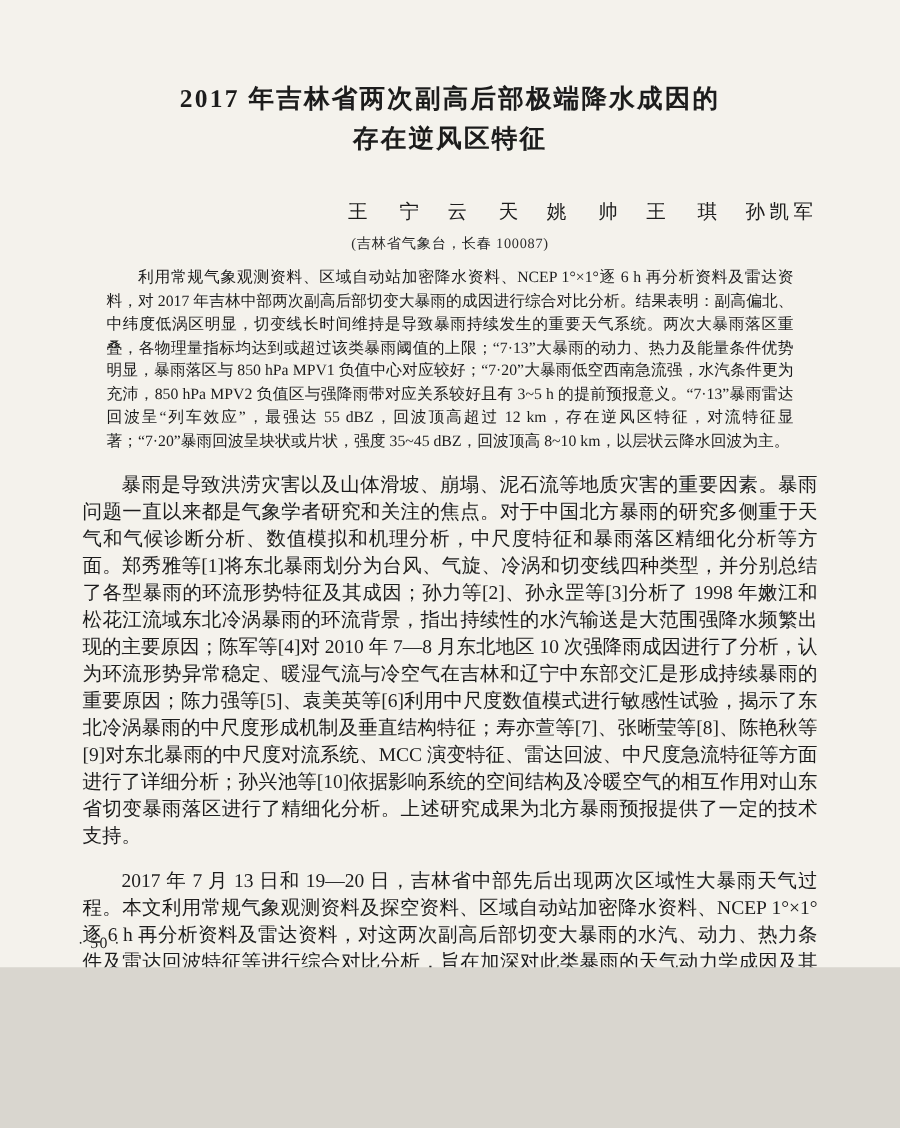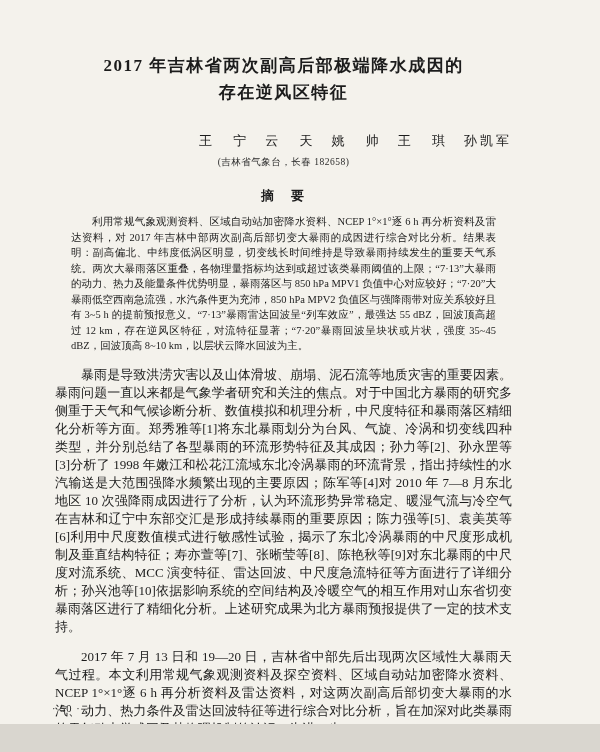--- a/index.html
+++ b/index.html
@@ -4,26 +4,26 @@
 <style>
   html, body {
     margin: 0;
     padding: 0;
     background: #d9d6cf;
     font-family: "Liberation Serif", "DejaVu Serif", serif;
   }
   .page {
     position: relative;
     width: 600px;
-    height: 724px;
+    height: 645px;
     margin: 0 auto;
     background: #f4f2ec;
     color: #1c1c1c;
     box-sizing: border-box;
-    padding: 52px 88px 0 55px;
+    padding: 52px 55px 0 55px;
     overflow: hidden;
   }
   .title {
     text-align: center;
     font-weight: bold;
     font-size: 17px;
     line-height: 27px;
     letter-spacing: 1.5px;
     margin: 0;
   }
@@ -94,23 +94,22 @@
 
 <div class="page">
 
   <h1 class="title">
     <div>2017 年吉林省两次副高后部极端降水成因的</div>
     <div>存在逆风区特征</div>
   </h1>
 
   <div class="authors">王 宁　云 天　姚 帅　王 琪　孙凯军</div>
 
-  <div class="affiliation">(吉林省气象台，长春 182658)</div>
+  <div class="affiliation">(吉林省气象台，长春 100087)</div>
 
-  <div class="abstract-heading">摘　要</div>
 
   <div class="abstract-body">
     <p>利用常规气象观测资料、区域自动站加密降水资料、NCEP 1°×1°逐 6 h 再分析资料及雷达资料，对 2017 年吉林中部两次副高后部切变大暴雨的成因进行综合对比分析。结果表明：副高偏北、中纬度低涡区明显，切变线长时间维持是导致暴雨持续发生的重要天气系统。两次大暴雨落区重叠，各物理量指标均达到或超过该类暴雨阈值的上限；“7·13”大暴雨的动力、热力及能量条件优势明显，暴雨落区与 850 hPa MPV1 负值中心对应较好；“7·20”大暴雨低空西南急流强，水汽条件更为充沛，850 hPa MPV2 负值区与强降雨带对应关系较好且有 3~5 h 的提前预报意义。“7·13”暴雨雷达回波呈“列车效应”，最强达 55 dBZ，回波顶高超过 12 km，存在逆风区特征，对流特征显著；“7·20”暴雨回波呈块状或片状，强度 35~45 dBZ，回波顶高 8~10 km，以层状云降水回波为主。</p>
   </div>
 
 
 
   <p class="body-para">暴雨是导致洪涝灾害以及山体滑坡、崩塌、泥石流等地质灾害的重要因素。暴雨问题一直以来都是气象学者研究和关注的焦点。对于中国北方暴雨的研究多侧重于天气和气候诊断分析、数值模拟和机理分析，中尺度特征和暴雨落区精细化分析等方面。郑秀雅等[1]将东北暴雨划分为台风、气旋、冷涡和切变线四种类型，并分别总结了各型暴雨的环流形势特征及其成因；孙力等[2]、孙永罡等[3]分析了 1998 年嫩江和松花江流域东北冷涡暴雨的环流背景，指出持续性的水汽输送是大范围强降水频繁出现的主要原因；陈军等[4]对 2010 年 7—8 月东北地区 10 次强降雨成因进行了分析，认为环流形势异常稳定、暖湿气流与冷空气在吉林和辽宁中东部交汇是形成持续暴雨的重要原因；陈力强等[5]、袁美英等[6]利用中尺度数值模式进行敏感性试验，揭示了东北冷涡暴雨的中尺度形成机制及垂直结构特征；寿亦萱等[7]、张晰莹等[8]、陈艳秋等[9]对东北暴雨的中尺度对流系统、MCC 演变特征、雷达回波、中尺度急流特征等方面进行了详细分析；孙兴池等[10]依据影响系统的空间结构及冷暖空气的相互作用对山东省切变暴雨落区进行了精细化分析。上述研究成果为北方暴雨预报提供了一定的技术支持。</p>
 
   <p class="body-para">2017 年 7 月 13 日和 19—20 日，吉林省中部先后出现两次区域性大暴雨天气过程。本文利用常规气象观测资料及探空资料、区域自动站加密降水资料、NCEP 1°×1°逐 6 h 再分析资料及雷达资料，对这两次副高后部切变大暴雨的水汽、动力、热力条件及雷达回波特征等进行综合对比分析，旨在加深对此类暴雨的天气动力学成因及其物理机制的认识，为进一步</p>

